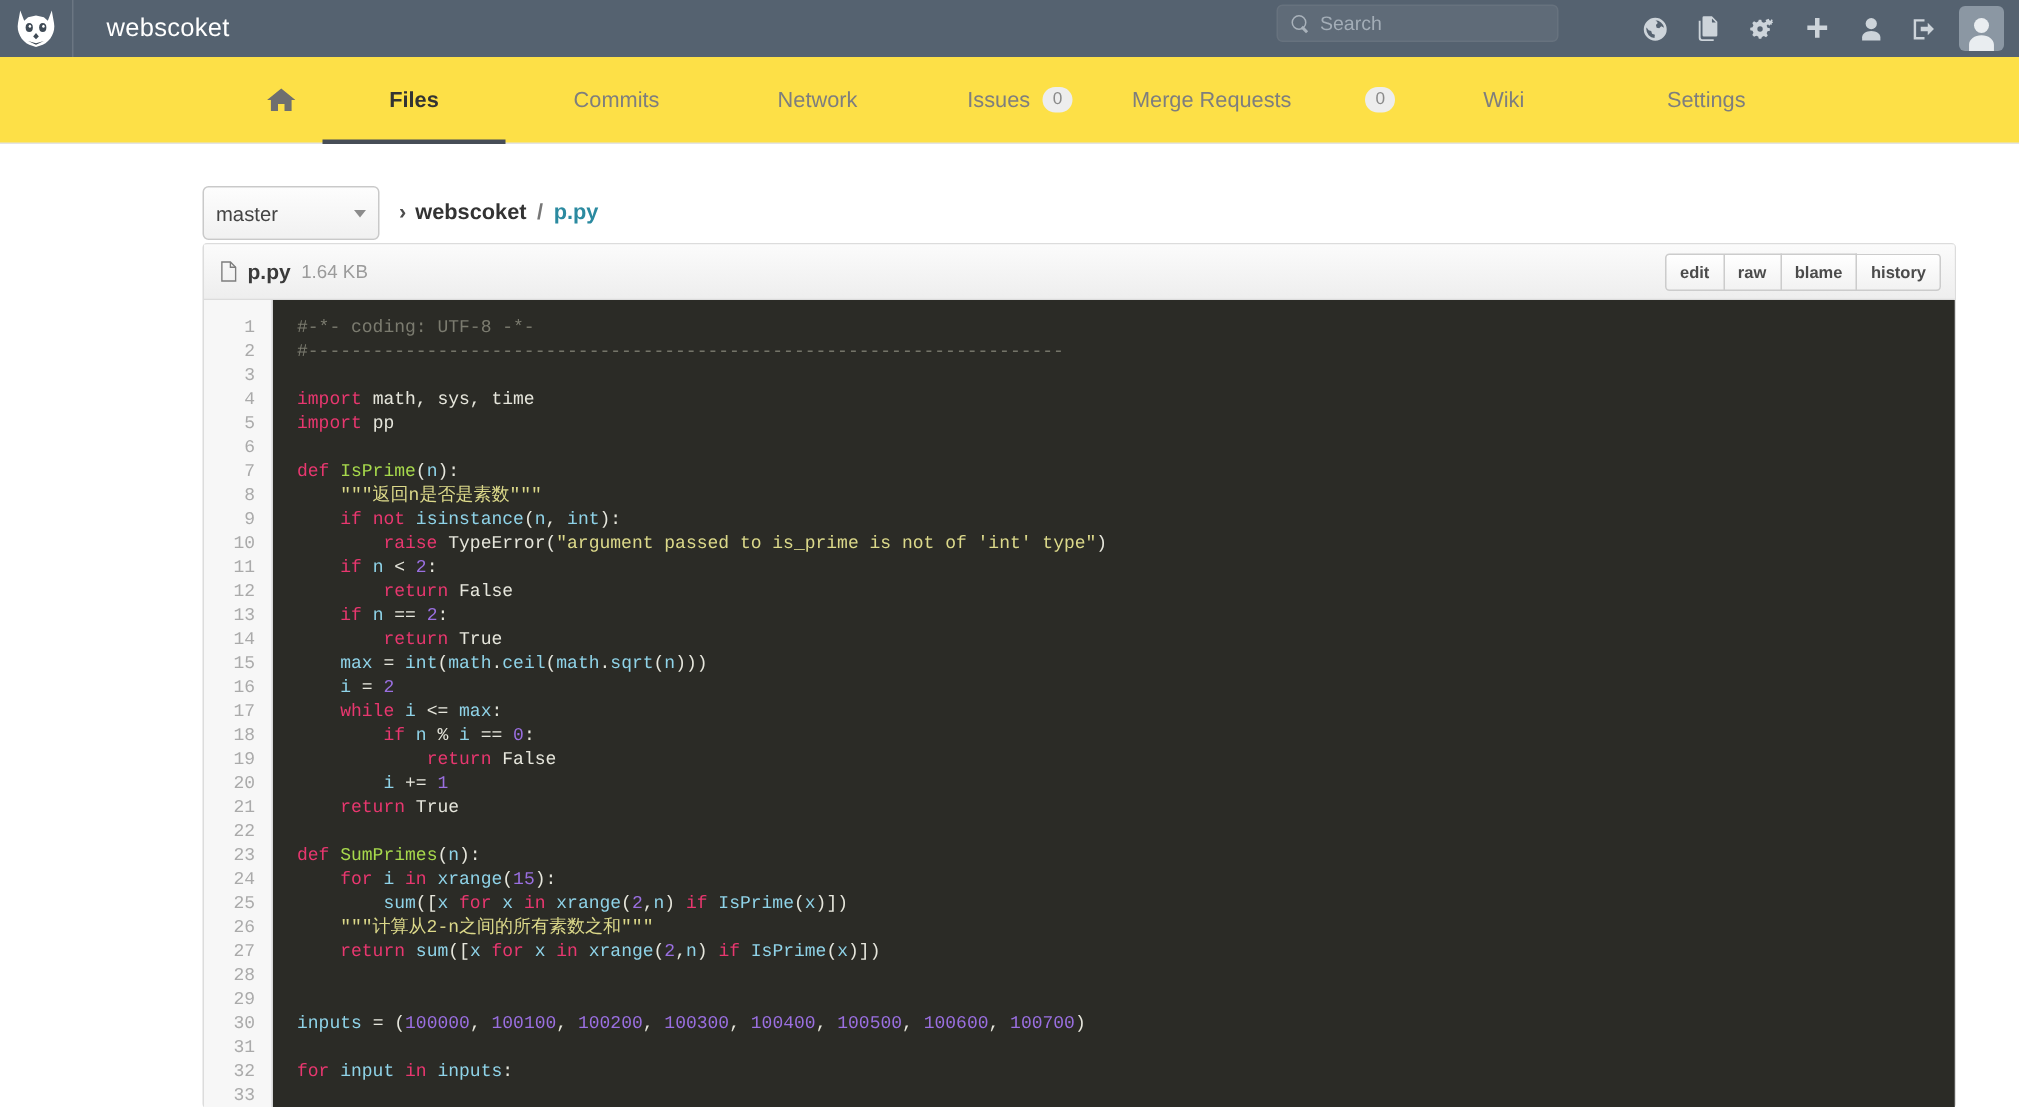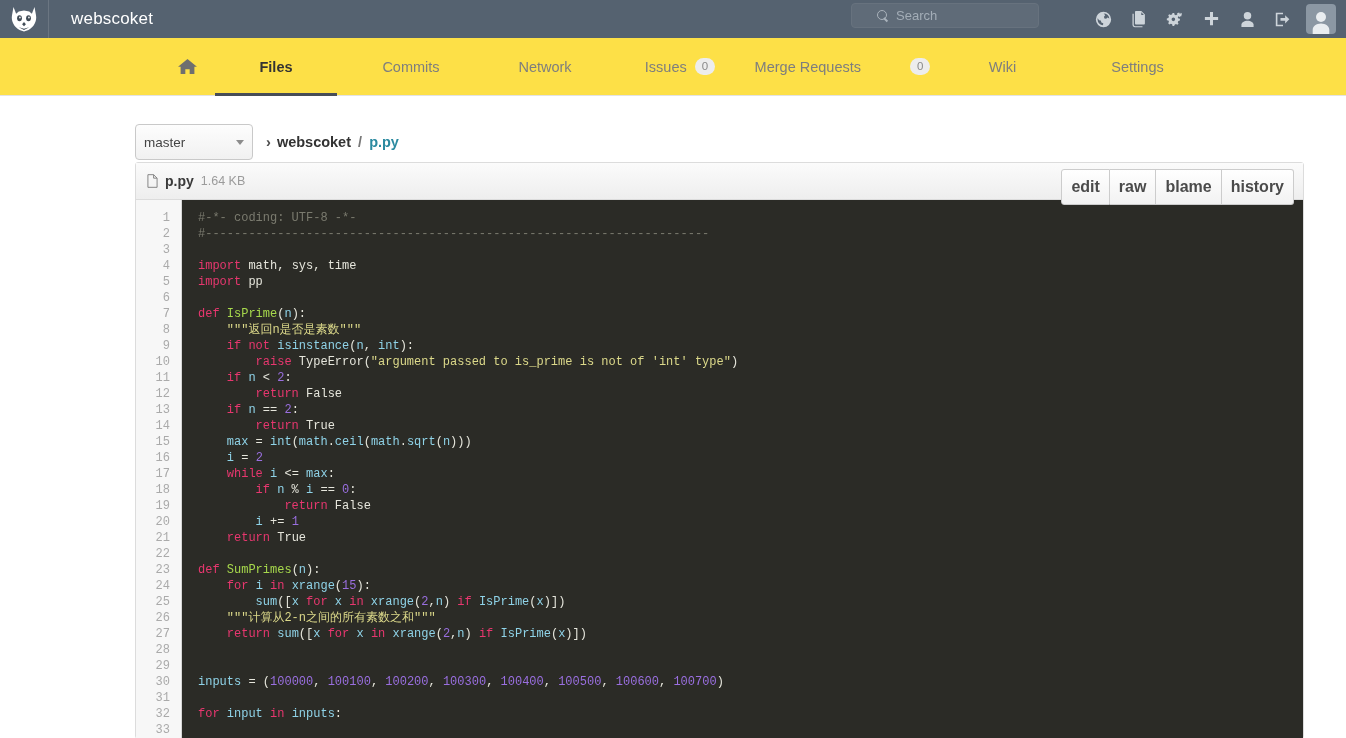--- a/index.html
+++ b/index.html
@@ -38,21 +38,21 @@
     position: absolute;
     left: 851px; top: 3px;
     width: 188px; height: 25px;
   }
   .search-box {
     width: 100%; height: 100%;
     background: #5f6b78;
     border: 1px solid #67727e;
     border-radius: 4px;
     display: flex; align-items: center;
-    padding-left: 25px;
+    padding-left: 9px;
   }
   .search-icon { width: 12px; height: 12px; position: relative; flex: none; margin-right: 7px; }
   .search-icon::before {
     content:""; position:absolute; left:0; top:0;
     width: 8px; height: 8px; border: 1.6px solid #a9b2bb; border-radius: 50%;
   }
   .search-icon::after {
     content:""; position:absolute; left:7px; top:7px;
     width: 5px; height: 1.6px; background:#a9b2bb; transform: rotate(45deg);
     transform-origin: left center;
@@ -181,24 +181,24 @@
     position: relative;
   }
   .file-icon { margin-right: 7px; display:block; }
   .file-name { font-size: 14px; font-weight: bold; color: #3a3a3a; }
   .file-size { font-size: 12.5px; color: #9b9b9b; margin-left: 7px; }
   .btn-group {
     position: absolute; right: 9px; top: 6px;
     display: flex;
   }
   .btn {
-    height: 36px;
+    height: 25px;
     padding: 0 9px;
     display:flex; align-items:center;
-    font-size: 16px; font-weight: bold;
+    font-size: 11px; font-weight: bold;
     color: #4b4b4b;
     background: linear-gradient(#ffffff, #f2f2f2);
     border: 1px solid #cccccc;
     border-left-width: 0;
     cursor: pointer;
   }
   .btn:first-child { border-left-width:1px; border-radius: 3px 0 0 3px; }
   .btn:last-child { border-radius: 0 3px 3px 0; }
 
   

